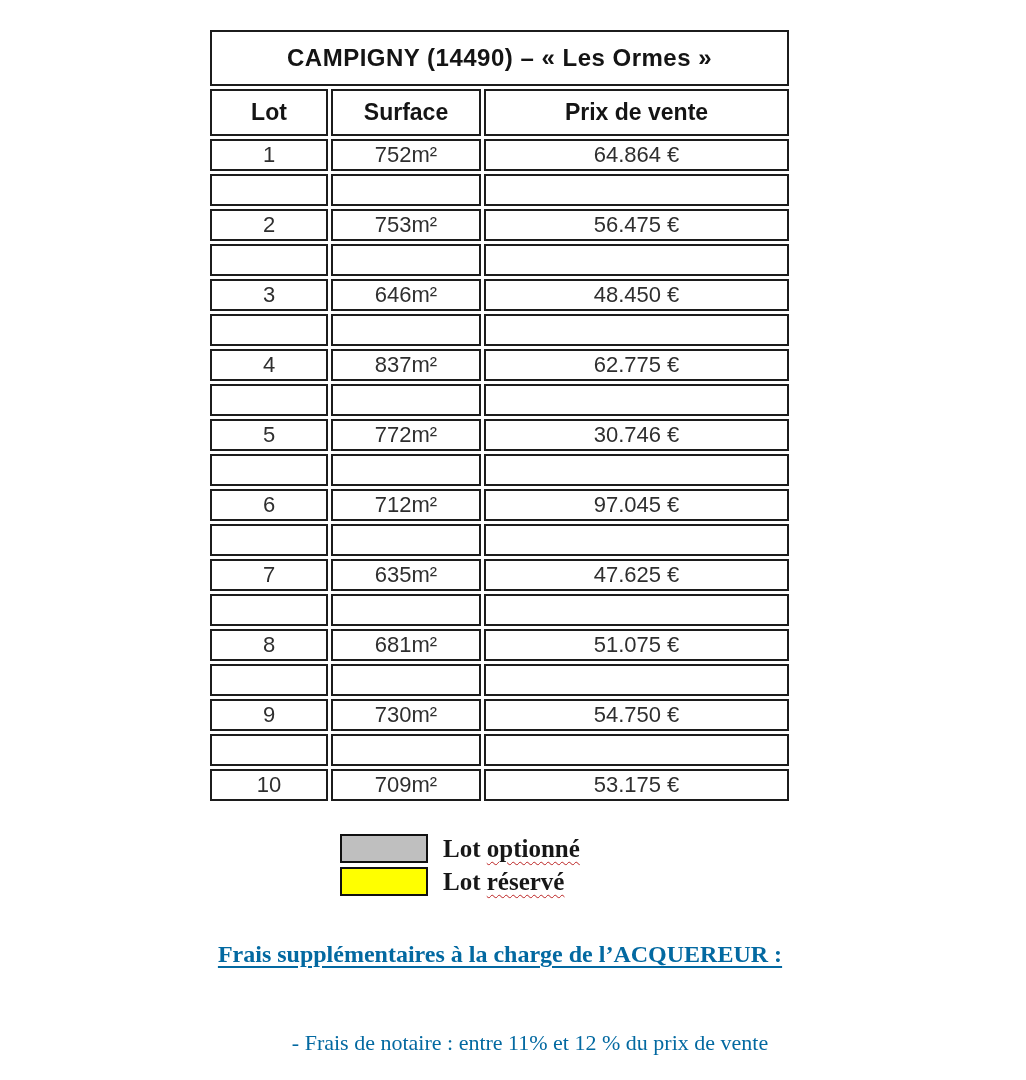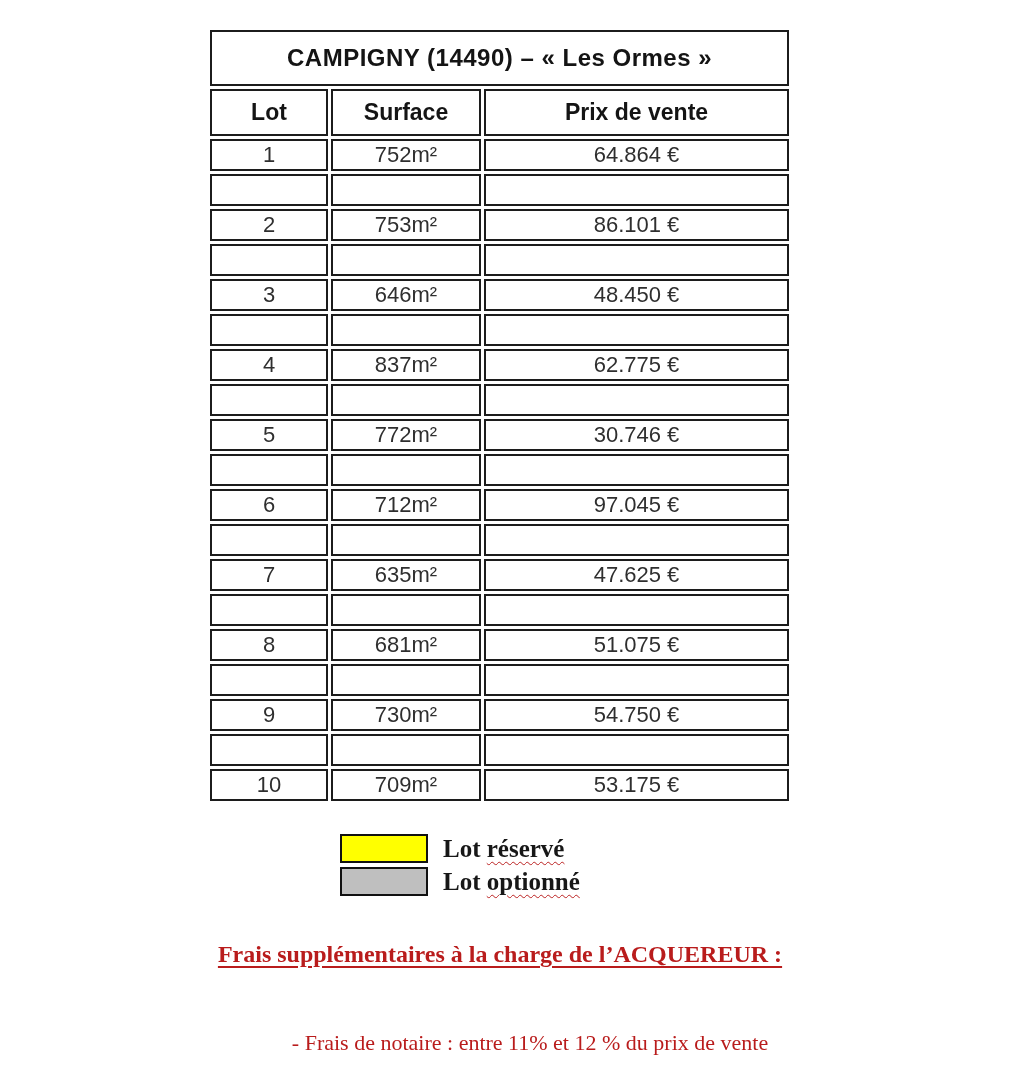--- a/index.html
+++ b/index.html
@@ -84,21 +84,21 @@
     text-underline-offset: 4px;
   }
 
   
   .footer-line {
     position: absolute;
     left: 0;
     width: 1000px;
     text-align: center;
     font-family: "Liberation Serif", serif;
-    color: #b91c1c;
+    color: #0369a1;
   }
   .footer-heading {
     top: 941px;
     font-weight: bold;
     font-size: 24px;
     text-decoration: underline;
     text-decoration-thickness: 2px;
     text-underline-offset: 4px;
   }
   .footer-note-1 { top: 987px; font-size: 22px; }
@@ -132,21 +132,21 @@
           <td>64.864 €</td>
         </tr>
         <tr class="spacer-row">
           <td></td>
           <td></td>
           <td></td>
         </tr>
         <tr class="data-row">
           <td>2</td>
           <td>753m²</td>
-          <td>86.101 €</td>
+          <td>56.475 €</td>
         </tr>
         <tr class="spacer-row">
           <td></td>
           <td></td>
           <td></td>
         </tr>
         <tr class="data-row">
           <td>3</td>
           <td>646m²</td>
           <td>48.450 €</td>
@@ -218,26 +218,26 @@
         </tr>
         <tr class="data-row">
           <td>10</td>
           <td>709m²</td>
           <td>53.175 €</td>
         </tr>
       </tbody>
   </table>
 
   <div class="legend">
+    <div class="legend-row">
+      <span class="swatch" style="background: rgb(191, 191, 191);"></span>
+      <span class="legend-label"><span>Lot </span><span class="misspell">optionné</span></span>
+    </div>
     <div class="legend-row">
       <span class="swatch" style="background: rgb(255, 255, 0);"></span>
       <span class="legend-label"><span>Lot </span><span class="misspell">réservé</span></span>
     </div>
-    <div class="legend-row">
-      <span class="swatch" style="background: rgb(191, 191, 191);"></span>
-      <span class="legend-label"><span>Lot </span><span class="misspell">optionné</span></span>
-    </div>
   </div>
 
   <div class="footer-line footer-heading">Frais supplémentaires à la charge de l’ACQUEREUR :</div>
   <div class="footer-line footer-note-2">- Frais de notaire : entre 11% et 12 % du prix de vente</div>
 
 </div>
 
 </body></html>

